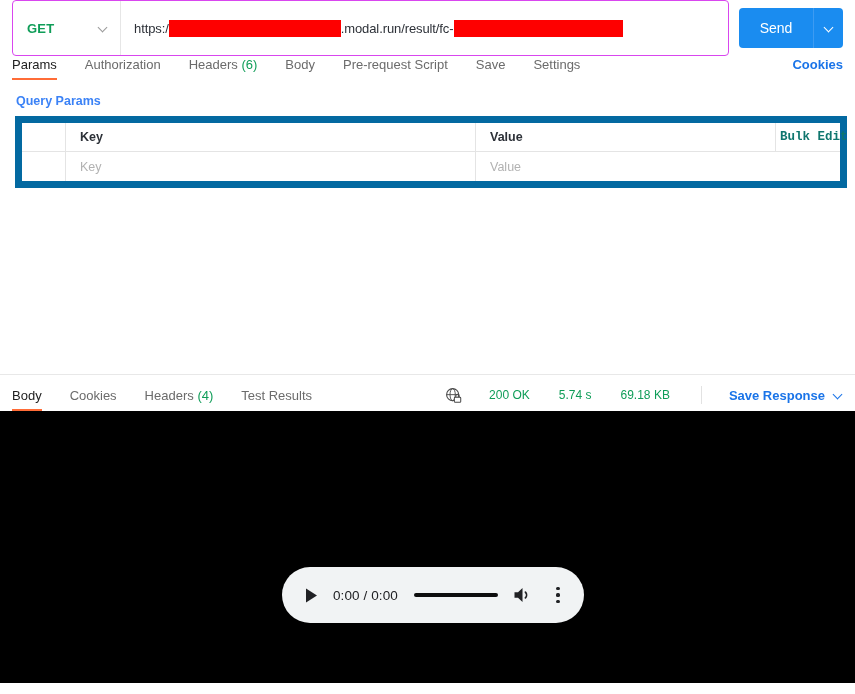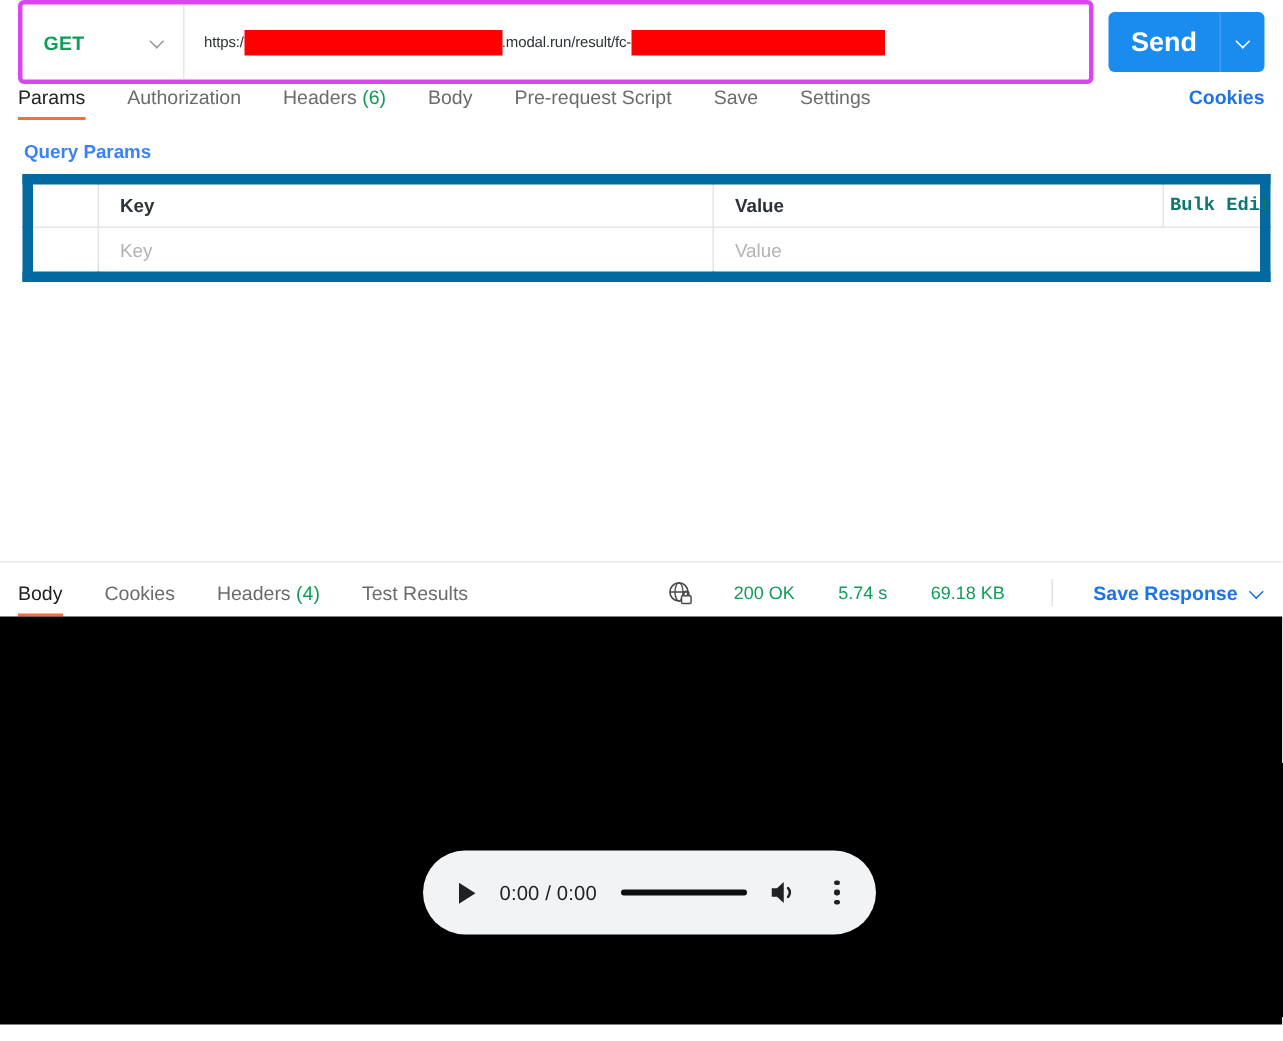--- a/index.html
+++ b/index.html
@@ -26,21 +26,21 @@
     display: flex;
     align-items: center;
     padding: 8px 12px 0 12px;
     height: 48px;
   }
   .url-box {
     flex: 1 1 auto;
     display: flex;
     align-items: stretch;
     height: 56px;
-    border: 3px solid #d946ef;
+    border: 1px solid #d946ef;
     border-radius: 4px;
     background: #ffffff;
     overflow: hidden;
   }
   .method-select {
     display: flex;
     align-items: center;
     justify-content: space-between;
     width: 108px;
     padding: 0 12px 0 14px;
@@ -69,21 +69,21 @@
     height: 6px;
     border-right: 1.4px solid #9a9a9a;
     border-bottom: 1.4px solid #9a9a9a;
     transform: rotate(45deg);
   }
   .url-input-area {
     flex: 1 1 auto;
     display: flex;
     align-items: center;
     padding: 0 10px 0 13px;
-    font-size: 10px;
+    font-size: 13px;
     color: #2d3138;
     white-space: nowrap;
     overflow: hidden;
     cursor: text;
   }
   .url-seg { letter-spacing: -0.1px; }
   .redaction {
     display: inline-block;
     background: #fe0000;
     height: 17px;
@@ -101,22 +101,22 @@
     border-radius: 4px;
     overflow: hidden;
     background: #1a8cf0;
   }
   .send-btn {
     display: flex;
     align-items: center;
     justify-content: center;
     width: 74px;
     color: #ffffff;
-    font-size: 18px;
-    font-weight: 700;
+    font-size: 14px;
+    font-weight: 400;
     cursor: pointer;
     border: none;
     background: transparent;
     font-family: "Liberation Sans", sans-serif;
   }
   .send-caret {
     display: flex;
     align-items: center;
     justify-content: center;
     width: 30px;

